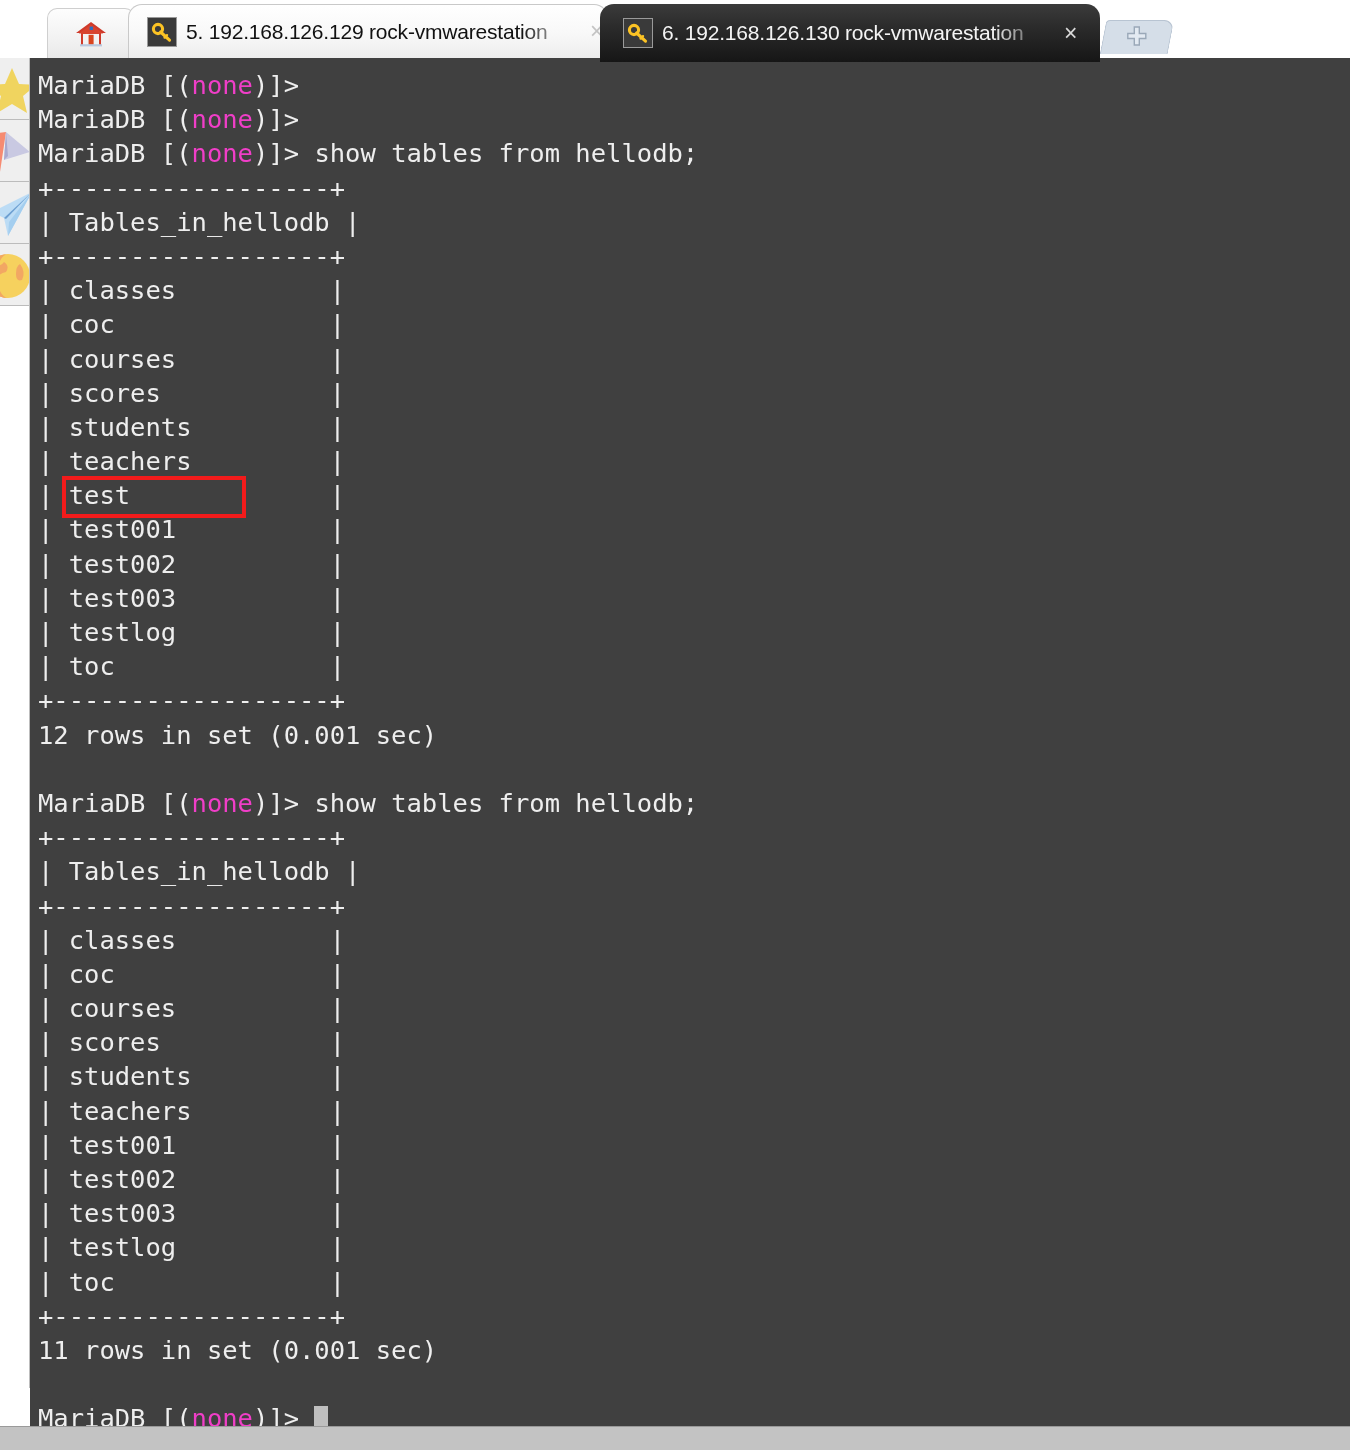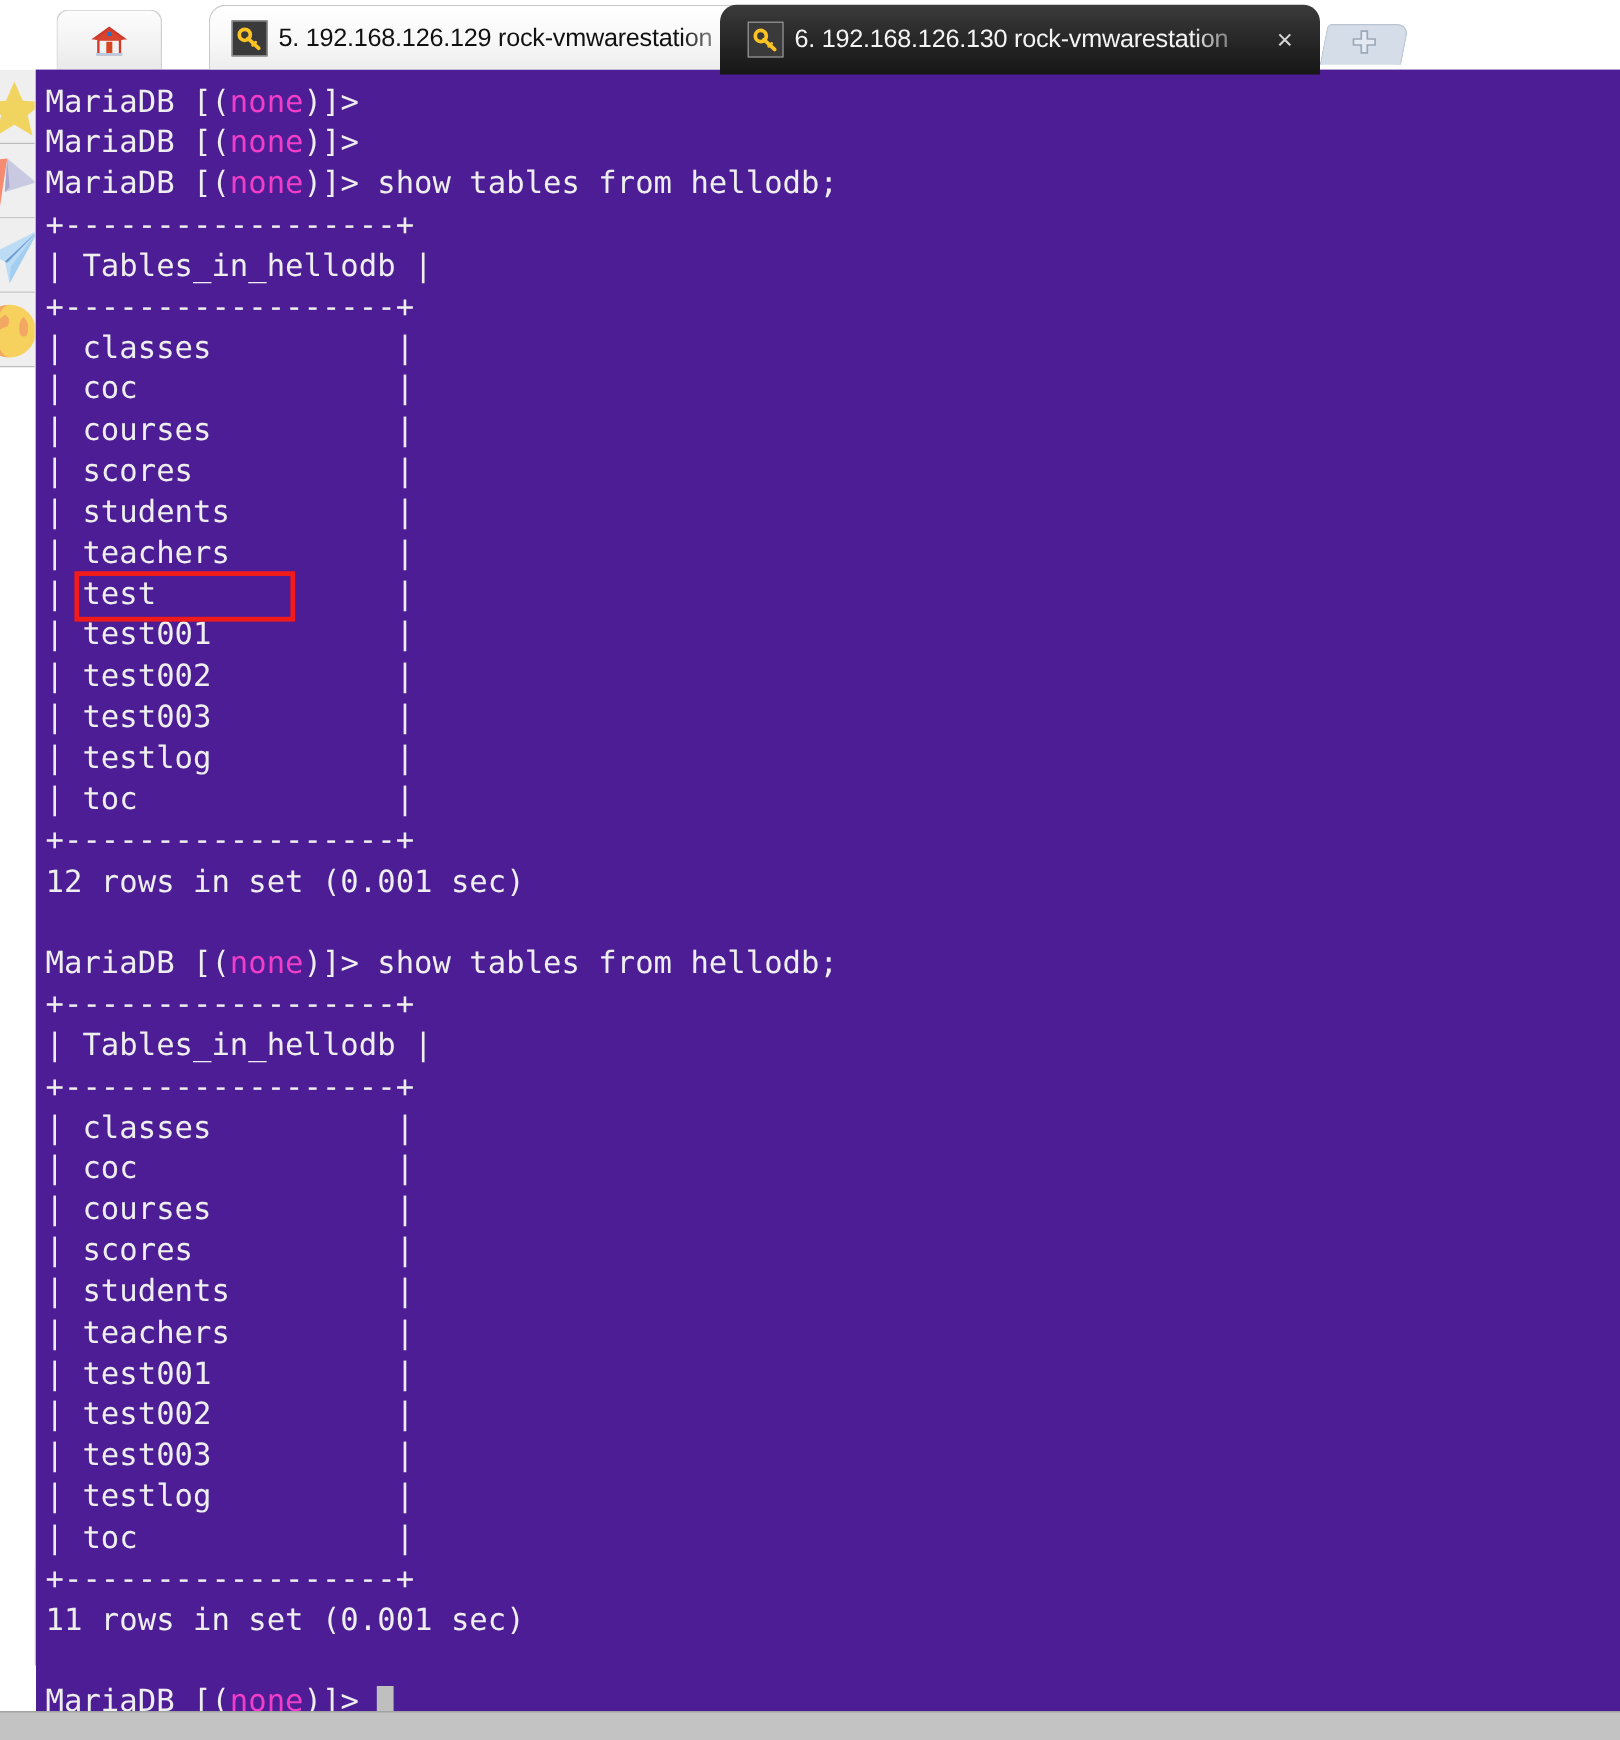--- a/index.html
+++ b/index.html
@@ -45,21 +45,20 @@
     position: absolute;
     left: 128px; top: 4px;
     width: 480px; height: 54px;
     background: linear-gradient(to bottom, #ffffff 0%, #f8f8f8 55%, #ededed 100%);
     border: 1px solid #c9c9c9;
     border-bottom: none;
     border-radius: 14px 14px 0 0;
     display: flex; align-items: center;
     padding-left: 18px;
     z-index: 1;
-    margin-left: 46px;
   }
 
   
   #tab-2 {
     position: absolute;
     left: 600px; top: 4px;
     width: 500px; height: 58px;
     background: linear-gradient(to bottom, #3b3b3b 0%, #2b2b2b 40%, #161616 100%);
     border-radius: 14px 14px 0 0;
     display: flex; align-items: center;
@@ -147,21 +146,21 @@
   #sidebar .fill-rest {
     height: 1000px;
     background: #ffffff;
   }
 
   
   #terminal {
     position: absolute;
     left: 30px; top: 58px;
     width: 1320px; height: 1368px;
-    background: #4c1d95;
+    background: #404040;
     overflow: hidden;
     padding: 10px 0 0 8px;
   }
   #term-lines {
     font-family: "DejaVu Sans Mono", "Liberation Mono", monospace;
     font-size: 25.5px;
     line-height: 34.2px;
     color: #eeeeee;
     white-space: pre;
     letter-spacing: 0px;

